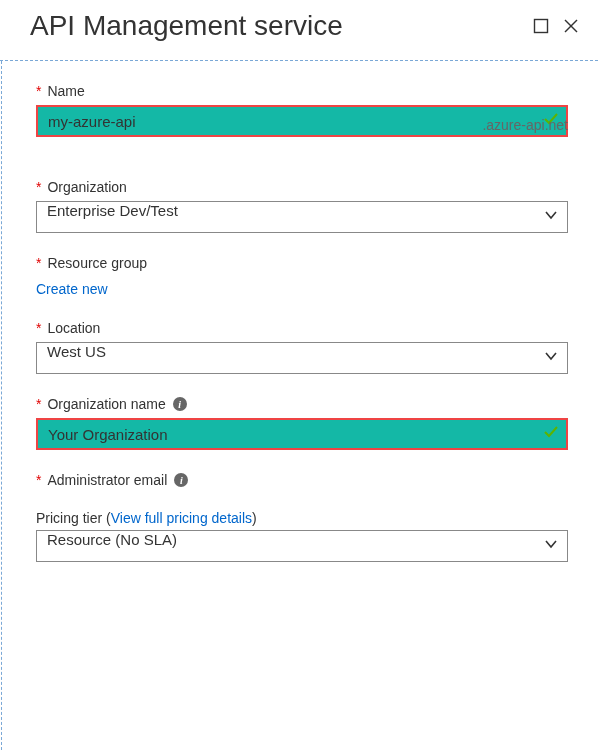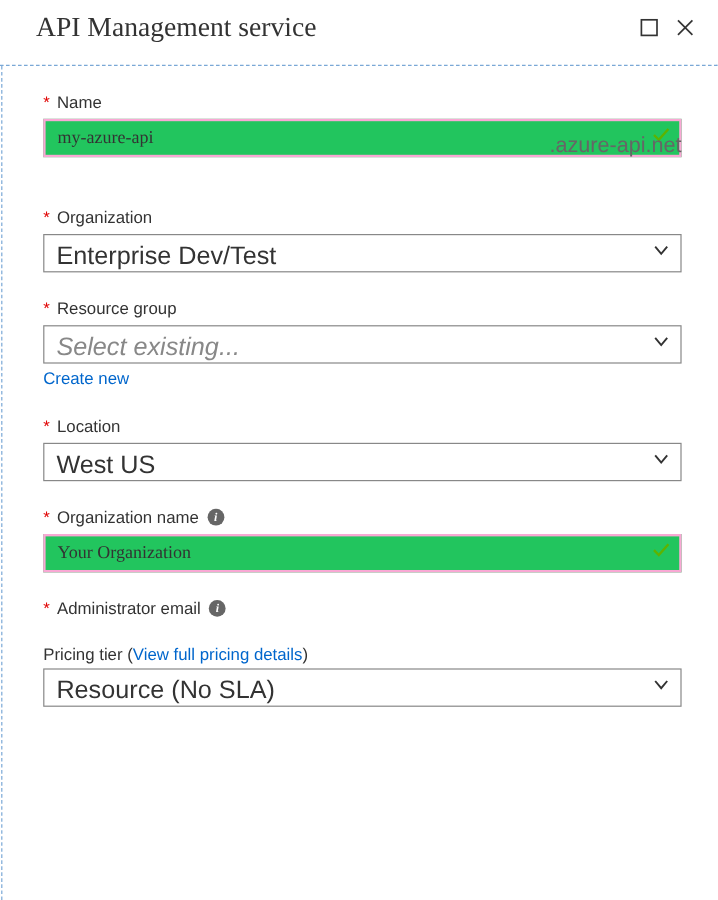--- a/index.html
+++ b/index.html
@@ -20,25 +20,24 @@
       height: 100%;
       display: flex;
       flex-direction: column;
     }
     .header {
       display: flex;
       align-items: center;
       padding: 10px 18px 18px 30px;
     }
     .header-title {
-      font-size: 23px;
+      font-size: 28px;
       font-weight: 400;
       color: #333;
       flex: 1;
-      font-family: Liberation Serif, serif;
     }
     .header-actions {
       display: flex;
       gap: 12px;
       align-items: center;
     }
     .header-icon {
       width: 18px;
       height: 18px;
       cursor: pointer;
@@ -89,40 +88,40 @@
       margin-left: 3px;
     }
     .input-row {
       position: relative;
       display: flex;
       align-items: center;
     }
     .text-input {
       width: 100%;
       height: 32px;
-      border: 2px solid #f9a8d4;
+      border: 2px solid #ef4444;
       padding: 0 32px 0 10px;
       font-size: 15px;
-      font-family: Liberation Serif, serif;
+      font-family: Liberation Sans, sans-serif;
       outline: none;
-      background: #22c55e;
+      background: #14b8a6;
       color: #333;
     }
     .select-input {
       width: 100%;
       height: 32px;
       border: 1px solid #888;
       padding: 0 20px 0 10px;
-      font-size: 21px;
+      font-size: 15px;
       font-family: inherit;
       outline: none;
       background: #fff;
       color: #333;
       display: flex;
-      align-items: flex-end;
+      align-items: flex-start;
       cursor: pointer;
     }
     .select-input.placeholder {
       color: #888;
       font-style: italic;
     }
     .check-icon {
       position: absolute;
       right: 8px;
       top: 50%;
@@ -135,21 +134,21 @@
       right: 10px;
       top: 50%;
       transform: translateY(-50%);
       pointer-events: none;
       color: #333;
     }
     .suffix {
       position: absolute;
       right: 0;
       top: 34px;
-      font-size: 18px;
+      font-size: 14px;
       color: #666;
     }
     .link {
       color: #0066cc;
       font-size: 14px;
       cursor: pointer;
       text-decoration: none;
     }
     .create-new {
       display: inline-block;
@@ -221,30 +220,20 @@
             </svg>
         </span>
       </div>
     </div>
 
     <div class="field">
       <div class="field-label">
         <span class="req">*</span>
         <span>Resource group</span>
       </div>
-      <div class="input-row">
-        <div class="select-input placeholder">
-          <span>Select existing...</span>
-        </div>
-        <span class="chevron">
-          <svg width="14" height="14" viewBox="0 0 14 14">
-              <polyline points="2,4 7,10 12,4" fill="none" stroke="#333" stroke-width="1.6"></polyline>
-            </svg>
-        </span>
-      </div>
       <a class="link create-new">Create new</a>
     </div>
 
     <div class="field">
       <div class="field-label">
         <span class="req">*</span>
         <span>Location</span>
       </div>
       <div class="input-row">
         <div class="select-input">

